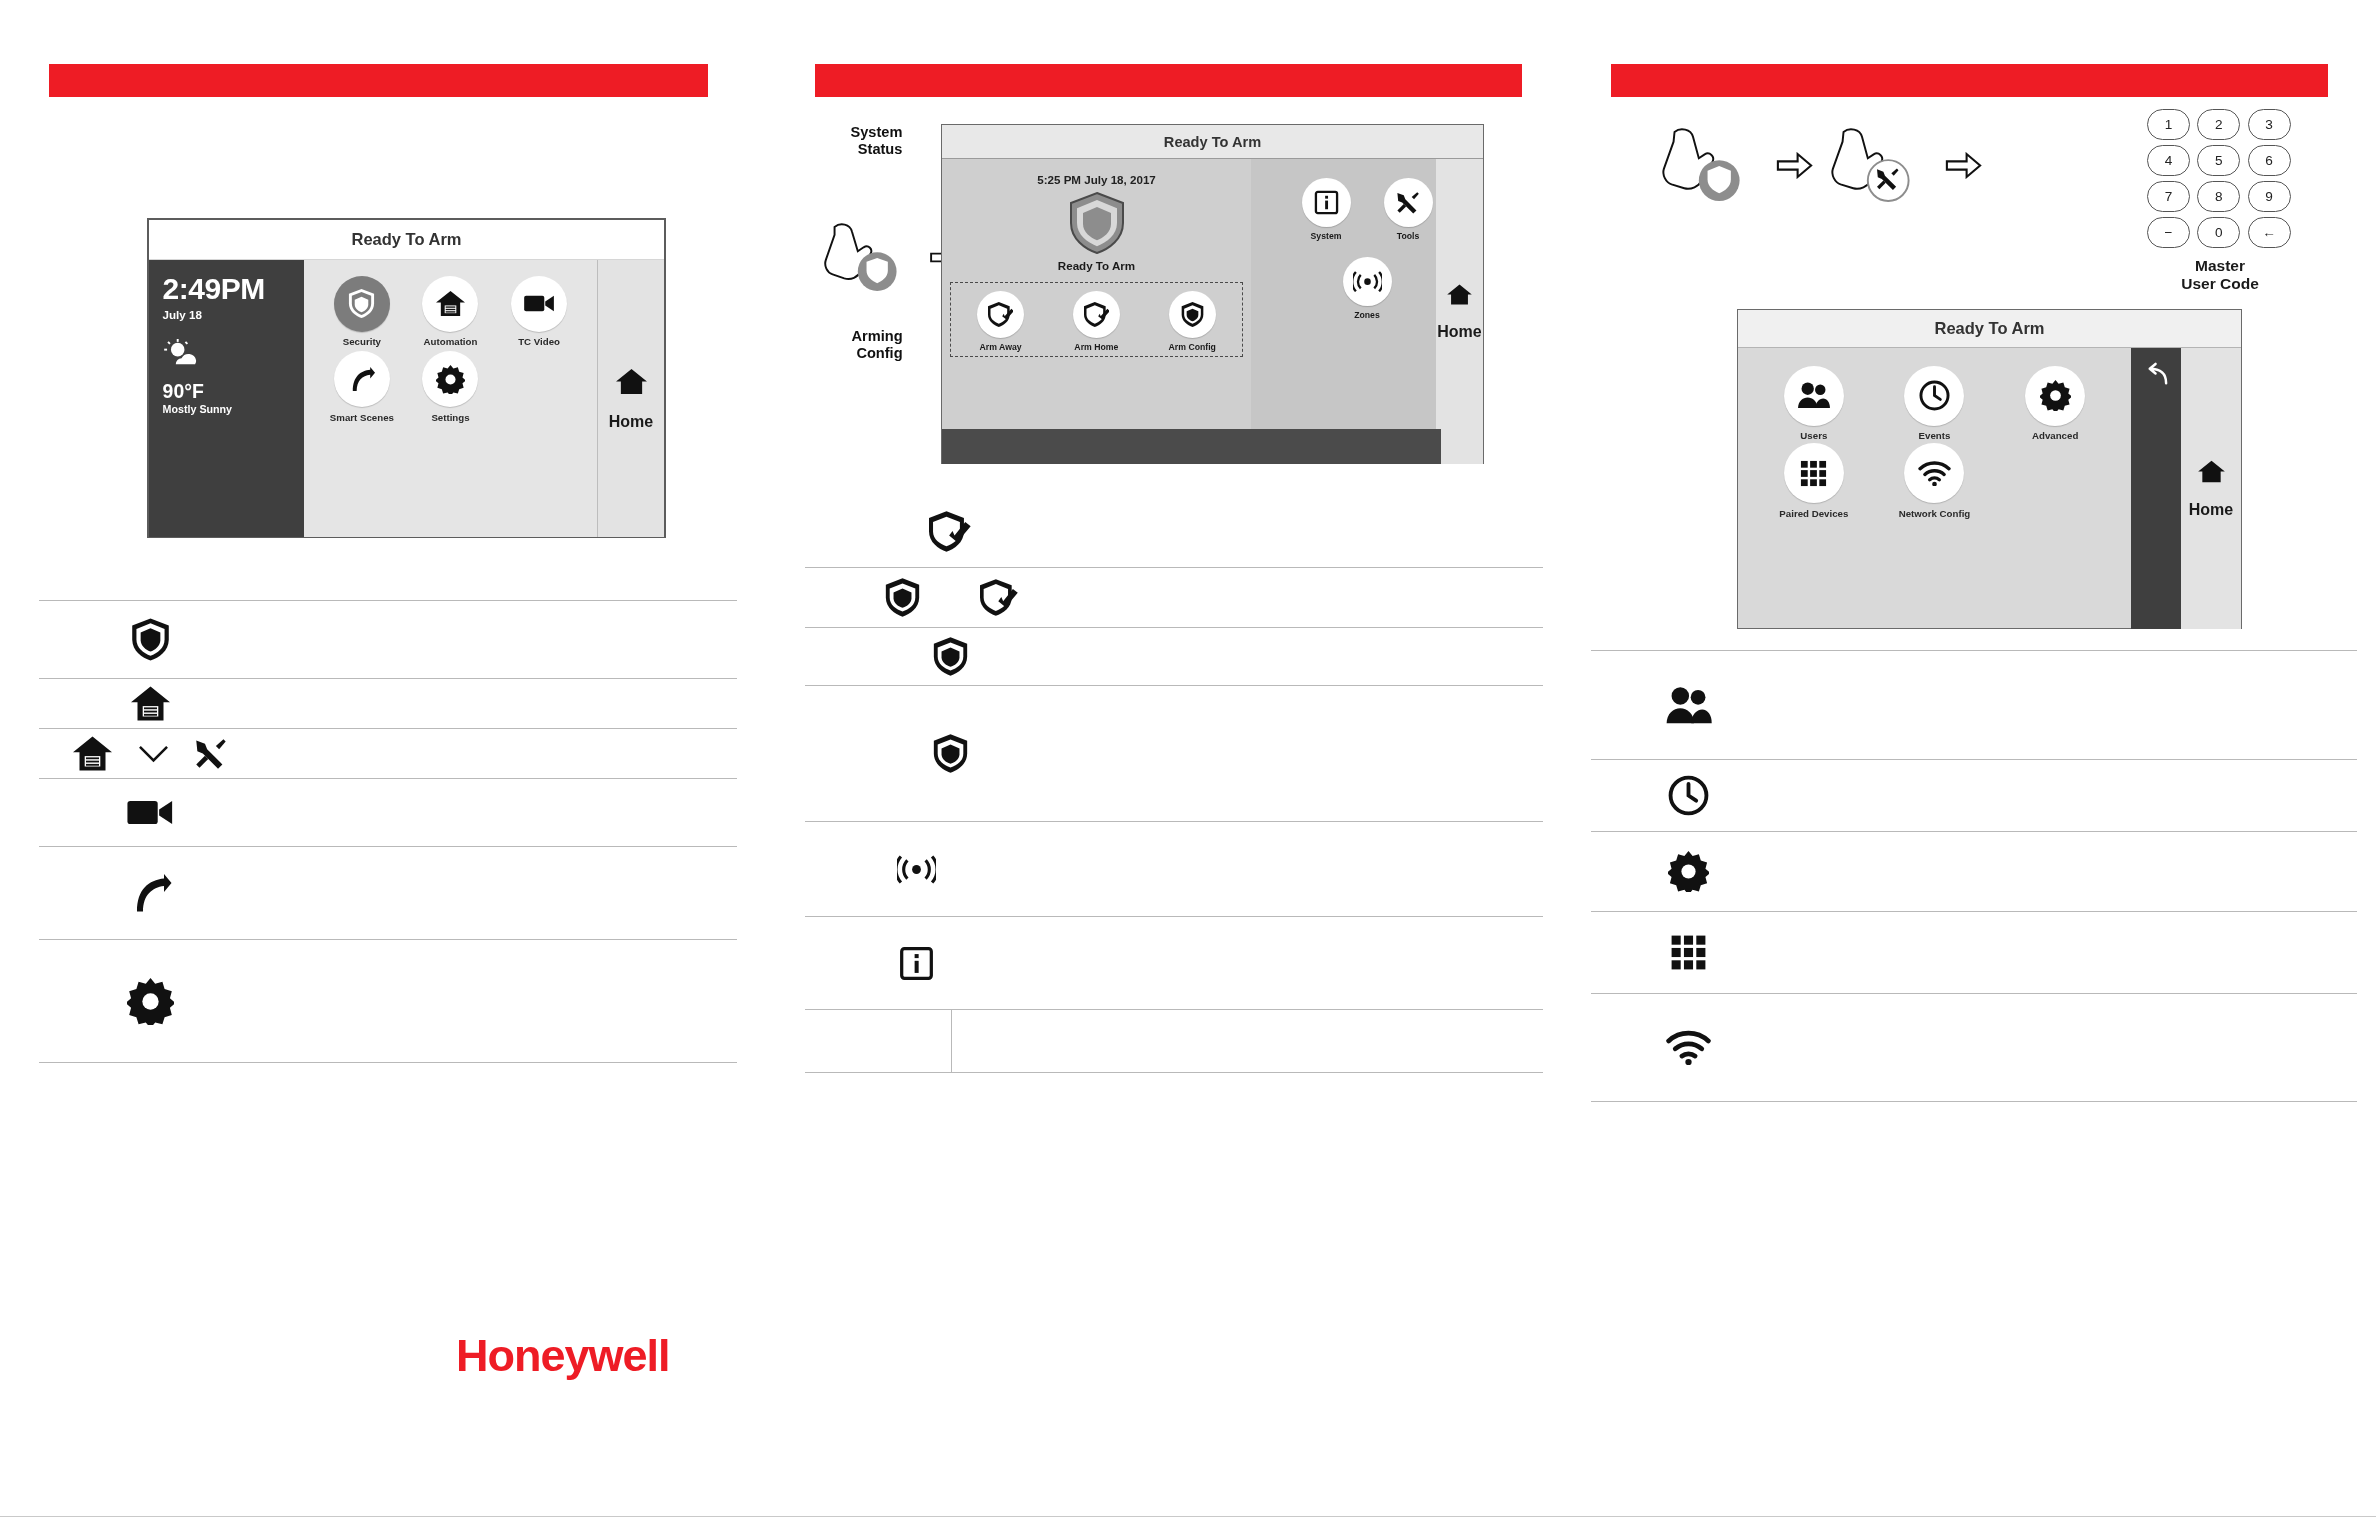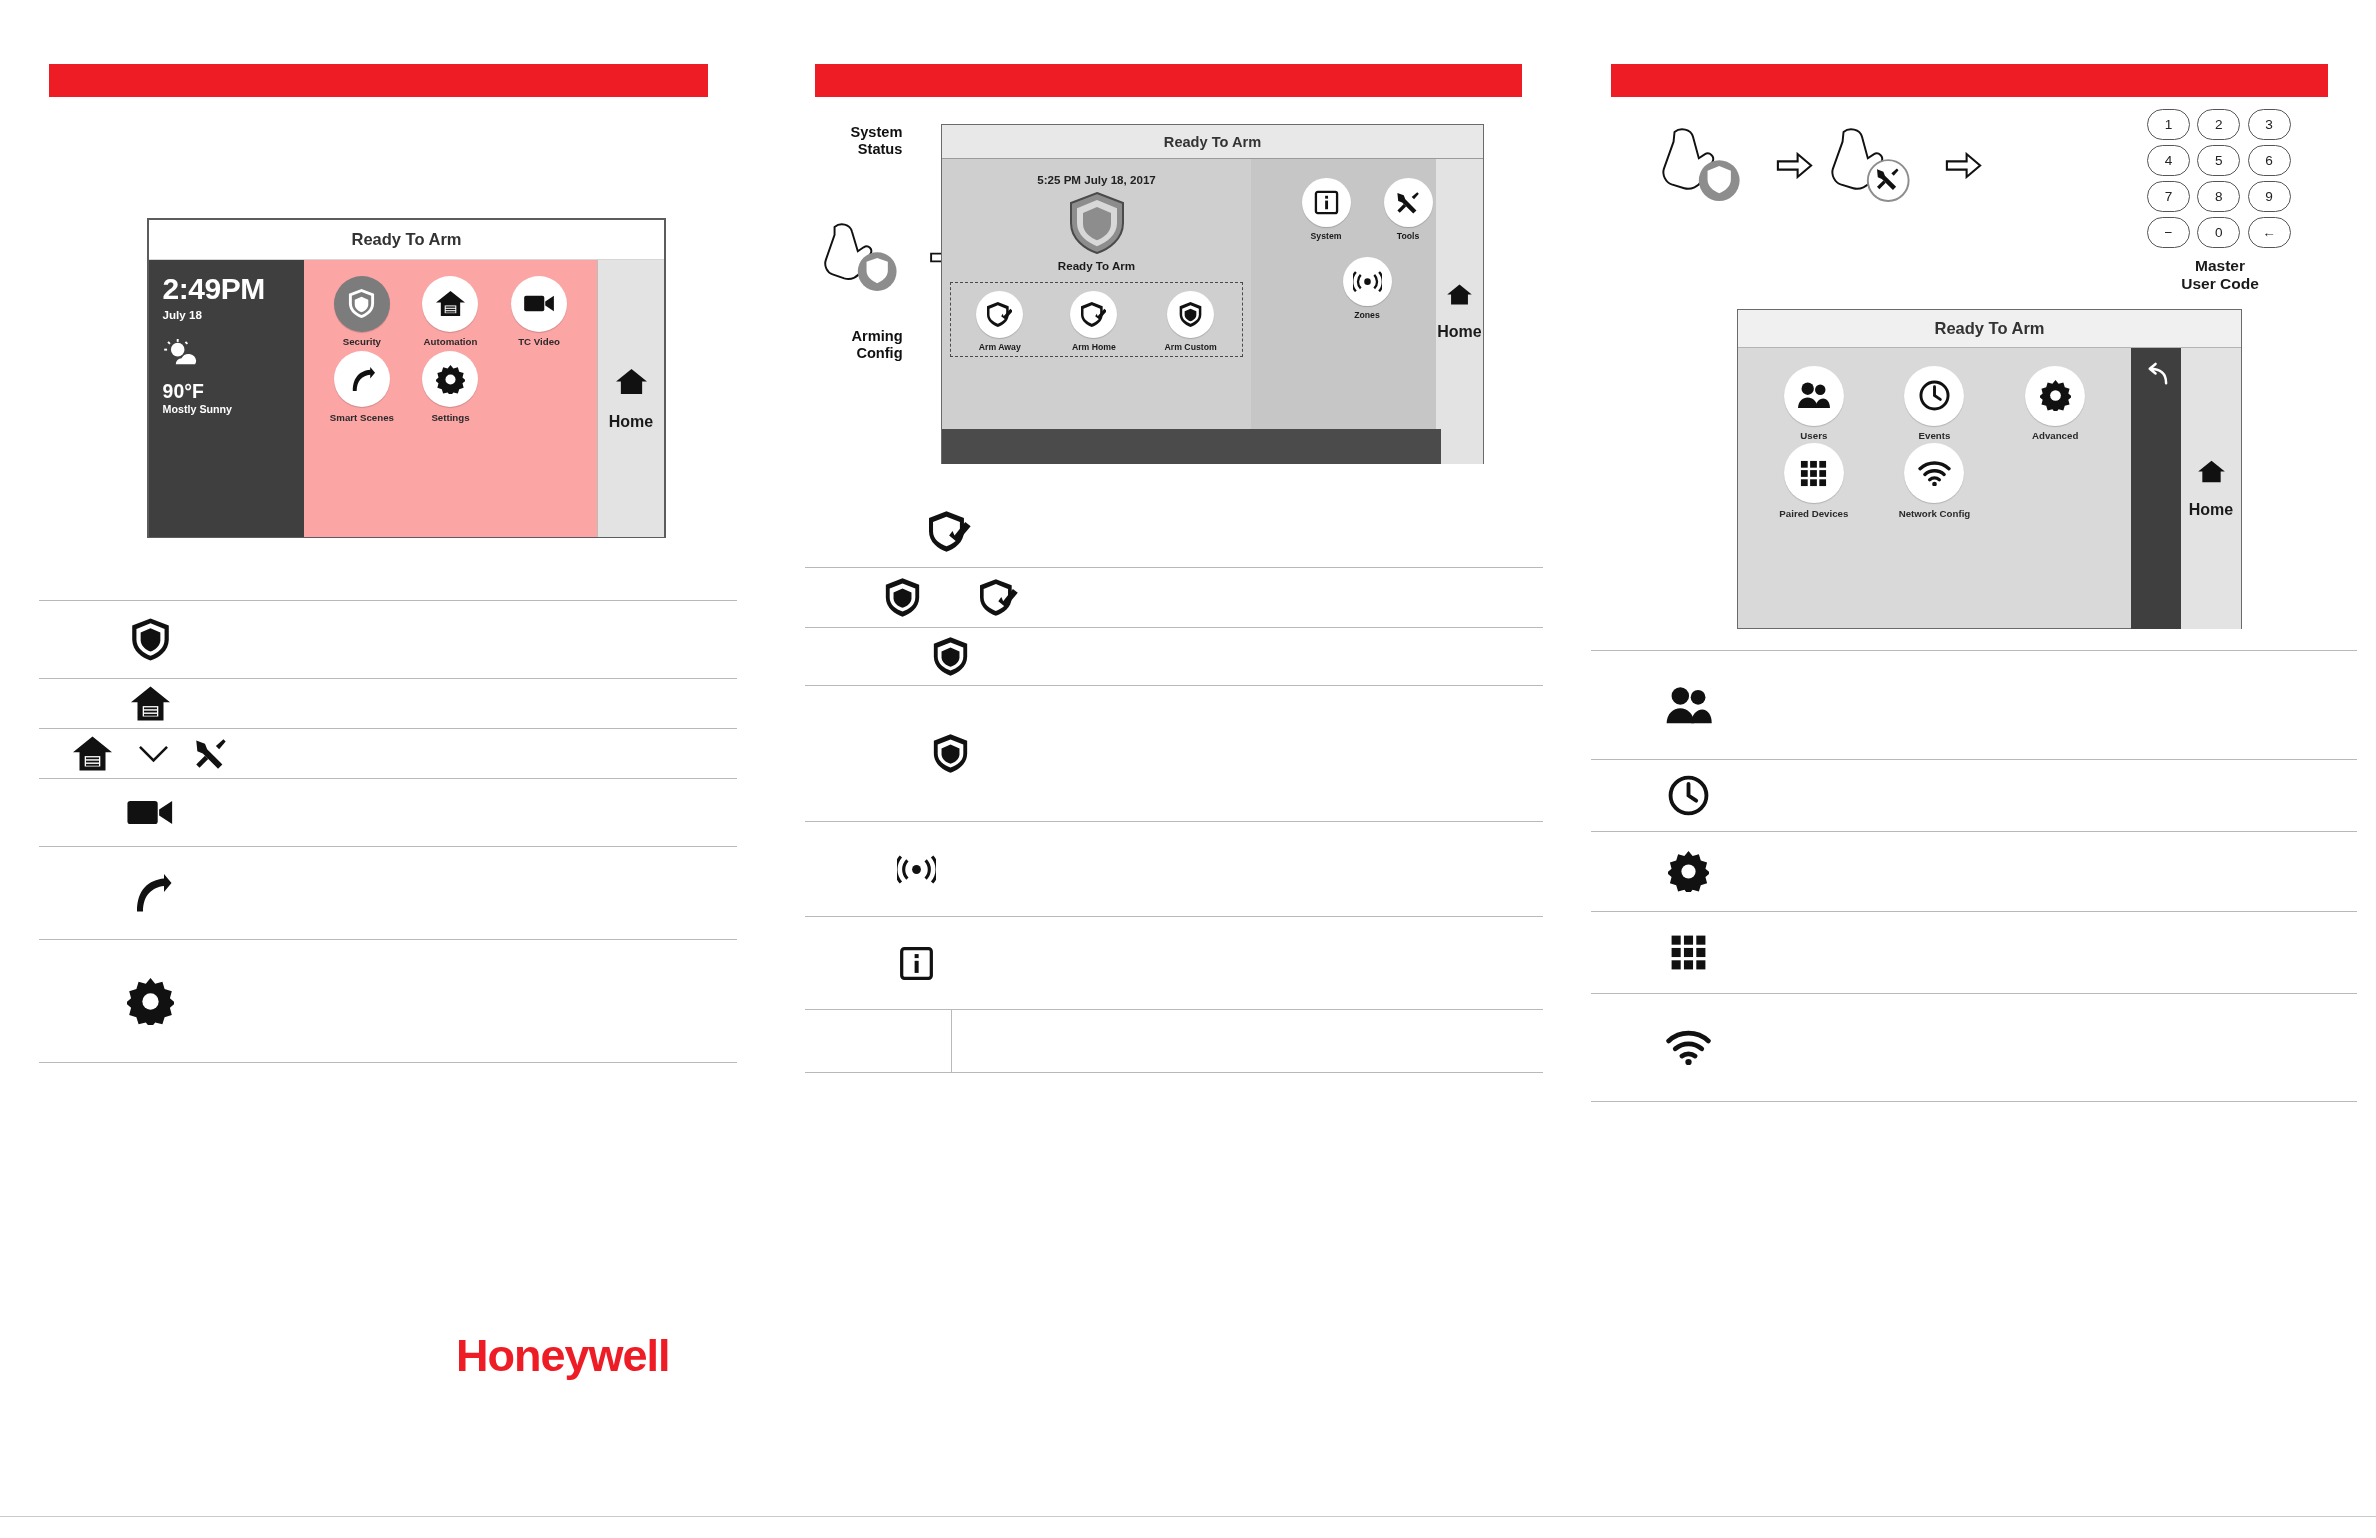--- a/index.html
+++ b/index.html
@@ -87,21 +87,21 @@
   .temp {
     font-size: 19.4px;
     font-weight: bold;
   }
   .cond {
     font-size: 10.7px;
     font-weight: bold;
   }
   .panel1 .gridcol {
     flex: 1;
-    background: #fca5a5;
+    background: #e5e5e5;
     position: relative;
   }
   .panel1 .homecol {
     width: 66px;
     background: #e3e3e3;
     border-left: 1px solid #bdbdbd;
     display: flex;
     flex-direction: column;
     align-items: center;
     justify-content: center;
@@ -618,21 +618,21 @@
               <div class="lbl">Arm Home</div>
             </div>
             <div class="arm-item">
               <div class="circ" style="width:47px;height:47px;">
                 <svg width="25" height="27" viewBox="0 0 30 32">
                     <path d="M15 1 L28 6 V16 C28 24 21 29 15 31 C9 29 2 24 2 16 V6 Z" fill="#111"></path>
                     <path d="M15 5 L25 9 V16 C25 22 20 25 15 27 C10 25 5 22 5 16 V9 Z" fill="#fff"></path>
                     <path d="M15 9 L22 12 V16.5 C22 20.6 18 23 15 24 C12 23 8 20.6 8 16.5 V12 Z" fill="#111"></path>
                   </svg>
               </div>
-              <div class="lbl">Arm Custom</div>
+              <div class="lbl">Arm Config</div>
             </div>
           </div>
         </div>
         <div class="p2-right">
           <div class="p2-right-grid">
             <div class="arm-item">
               <div class="circ" style="width:49px;height:49px;">
                 <svg width="25" height="25" viewBox="0 0 26 26">
                     <rect x="2" y="2" width="22" height="22" rx="2" fill="none" stroke="#111" stroke-width="2.4"></rect>
                     <rect x="11.6" y="6" width="3" height="3" fill="#111"></rect>

